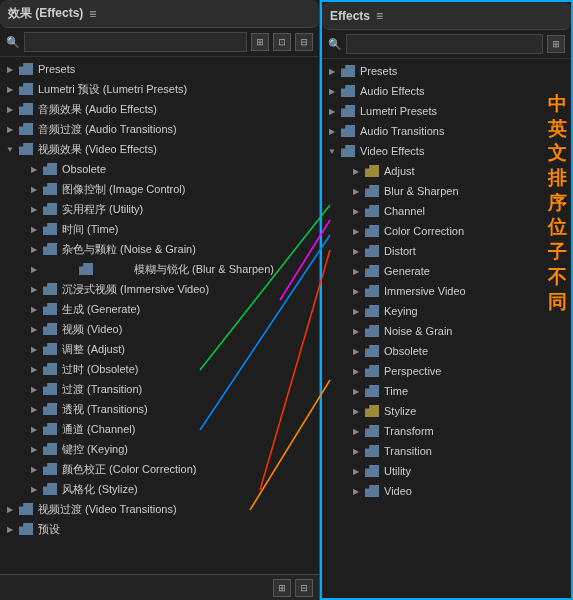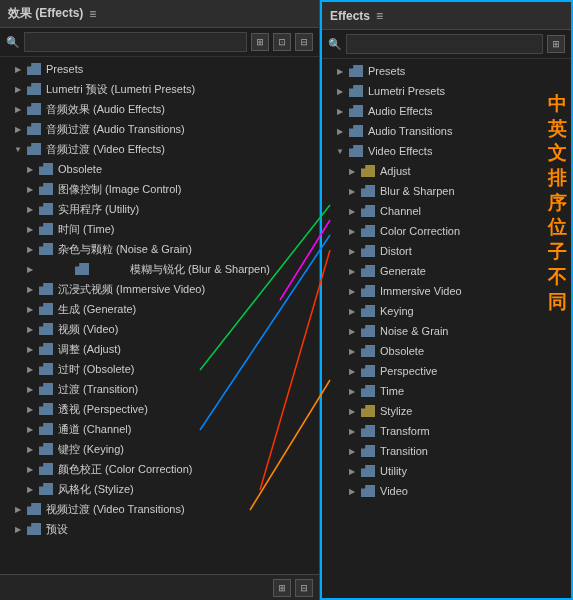--- a/index.html
+++ b/index.html
@@ -24,20 +24,21 @@
       flex-direction: column;
     }
 
     .panel-header {
       display: flex;
       align-items: center;
       padding: 4px 8px;
       background: #2d2d2d;
       border-bottom: 1px solid #444;
       height: 28px;
+      border-radius: 8px;
     }
 
     .panel-title {
       font-size: 12px;
       color: #cccccc;
       font-weight: bold;
     }
 
     .panel-menu-icon {
       margin-left: 6px;
@@ -85,21 +86,21 @@
       align-items: center;
       justify-content: center;
       font-size: 9px;
       color: #aaa;
       cursor: pointer;
     }
 
     .tree-container {
       flex: 1;
       overflow-y: auto;
-      padding: 2px 8px;
+      padding: 2px 0;
     }
 
     .tree-container::-webkit-scrollbar {
       width: 6px;
     }
     .tree-container::-webkit-scrollbar-track {
       background: #1e1e1e;
     }
     .tree-container::-webkit-scrollbar-thumb {
       background: #444;
@@ -141,21 +142,21 @@
     .folder-icon.yellow {
       background: #9a8a3a;
     }
 
     .item-label {
       font-size: 11px;
       color: #cccccc;
       margin-left: 2px;
     }
 
-    .indent-1 { padding-left: 16px; }
+    .indent-1 { padding-left: 16px; margin-left: 12px; }
 
     
     .right-panel {
       width: 253px;
       height: 600px;
       background: #1e1e1e;
       border: 2px solid #00aaff;
       display: flex;
       flex-direction: column;
       position: relative;
@@ -235,21 +236,21 @@
 
     <div class="tree-item">
       <span class="chevron closed"></span>
       <div class="folder-icon"></div>
       <span class="item-label">音频过渡 (Audio Transitions)</span>
     </div>
 
     <div class="tree-item">
       <span class="chevron open"></span>
       <div class="folder-icon"></div>
-      <span class="item-label">音频过渡 (Video Effects)</span>
+      <span class="item-label">视频效果 (Video Effects)</span>
     </div>
 
     <div class="tree-item indent-1">
       <span class="chevron closed"></span>
       <div class="folder-icon"></div>
       <span class="item-label">Obsolete</span>
     </div>
     <div class="tree-item indent-1">
       <span class="chevron closed"></span>
       <div class="folder-icon"></div>
@@ -301,21 +302,21 @@
       <span class="item-label">过时 (Obsolete)</span>
     </div>
     <div class="tree-item indent-1">
       <span class="chevron closed"></span>
       <div class="folder-icon"></div>
       <span class="item-label">过渡 (Transition)</span>
     </div>
     <div class="tree-item indent-1">
       <span class="chevron closed"></span>
       <div class="folder-icon"></div>
-      <span class="item-label">透视 (Perspective)</span>
+      <span class="item-label">透视 (Transitions)</span>
     </div>
     <div class="tree-item indent-1">
       <span class="chevron closed"></span>
       <div class="folder-icon"></div>
       <span class="item-label">通道 (Channel)</span>
     </div>
     <div class="tree-item indent-1">
       <span class="chevron closed"></span>
       <div class="folder-icon"></div>
       <span class="item-label">键控 (Keying)</span>
@@ -363,26 +364,26 @@
   </div>
   <div class="tree-container">
     <div class="tree-item">
       <span class="chevron closed"></span>
       <div class="folder-icon"></div>
       <span class="item-label">Presets</span>
     </div>
     <div class="tree-item">
       <span class="chevron closed"></span>
       <div class="folder-icon"></div>
+      <span class="item-label">Audio Effects</span>
+    </div>
+    <div class="tree-item">
+      <span class="chevron closed"></span>
+      <div class="folder-icon"></div>
       <span class="item-label">Lumetri Presets</span>
-    </div>
-    <div class="tree-item">
-      <span class="chevron closed"></span>
-      <div class="folder-icon"></div>
-      <span class="item-label">Audio Effects</span>
     </div>
     <div class="tree-item">
       <span class="chevron closed"></span>
       <div class="folder-icon"></div>
       <span class="item-label">Audio Transitions</span>
     </div>
     <div class="tree-item">
       <span class="chevron open"></span>
       <div class="folder-icon"></div>
       <span class="item-label">Video Effects</span>

